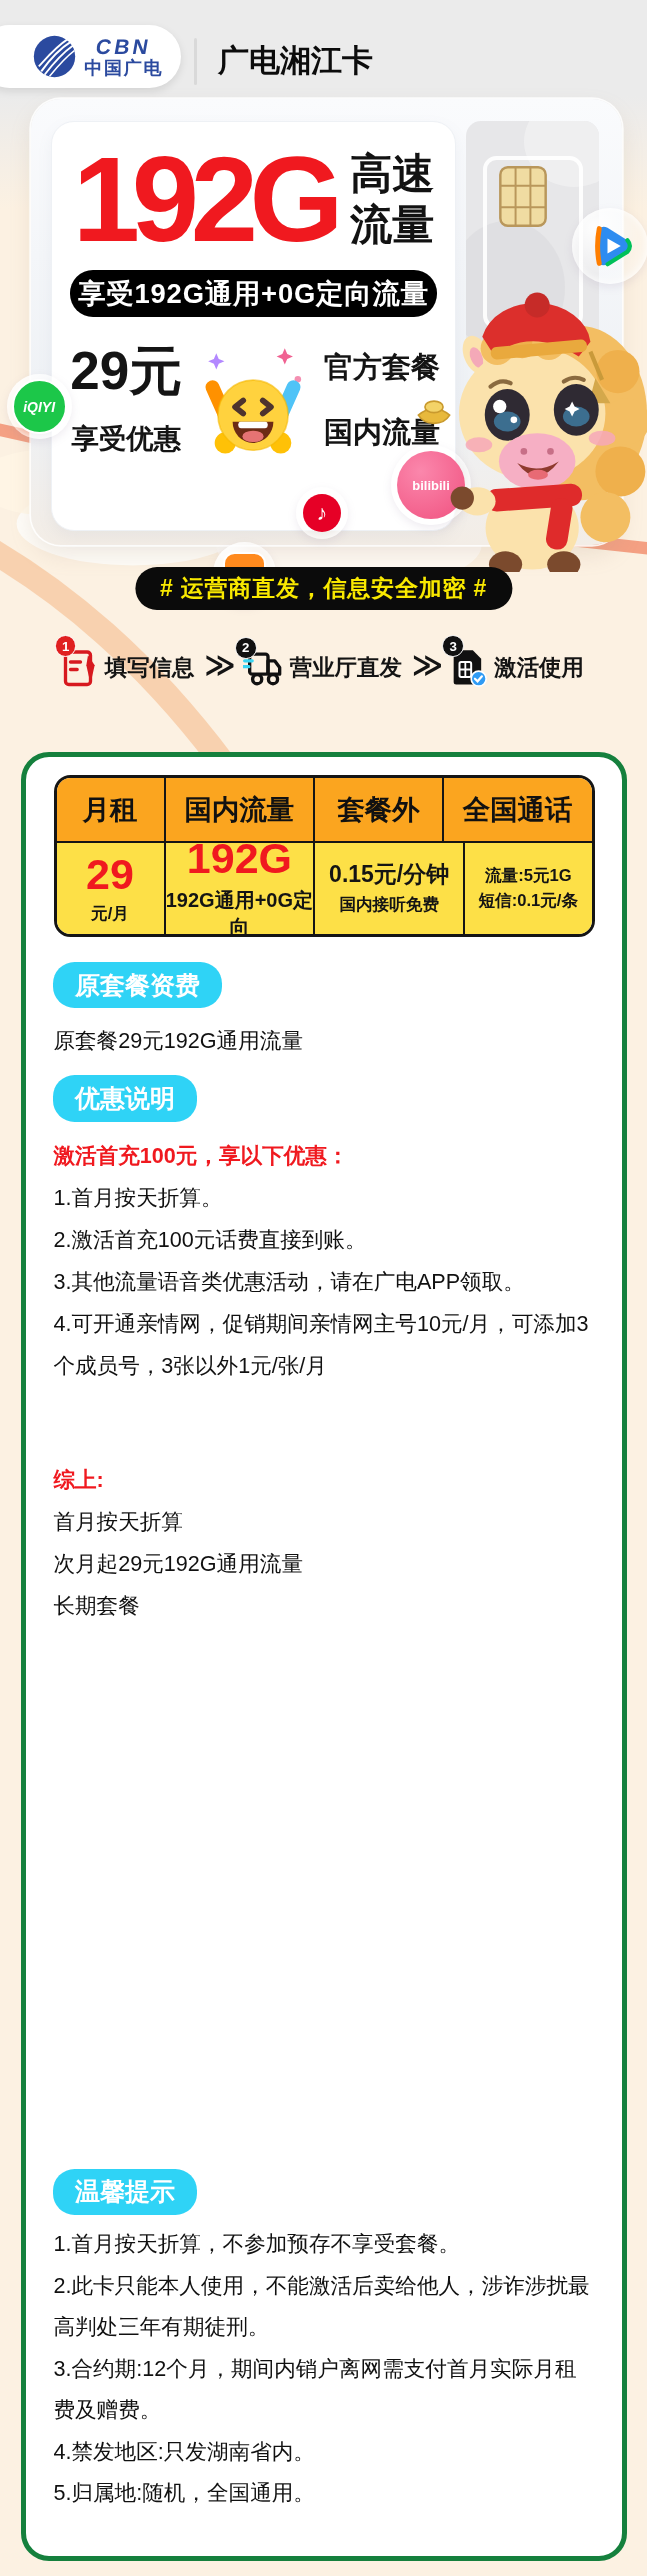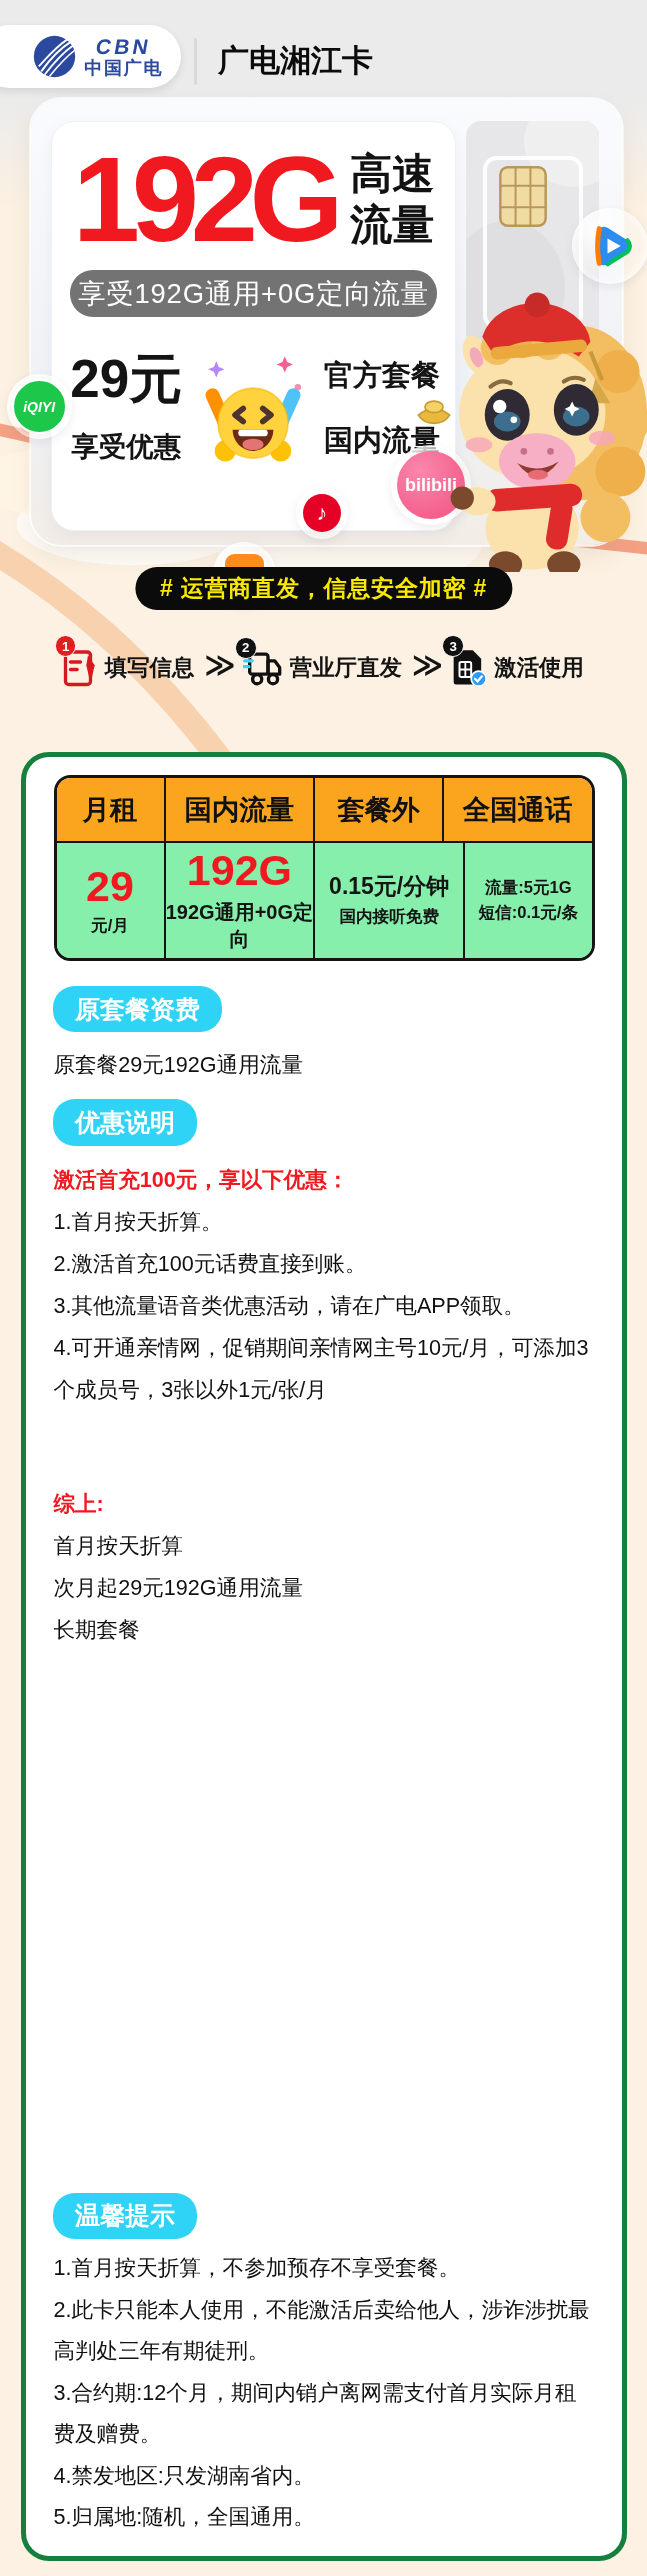--- a/index.html
+++ b/index.html
@@ -31,22 +31,22 @@
             border-radius:30px; background:linear-gradient(180deg,#fafbfd 0%,#eef1f5 70%,#f3ede6 100%);
             box-shadow:0 0 0 1.7px rgba(255,255,255,.85), 0 10px 21.6px rgba(170,150,130,.18); }
   .banner-inner { position:absolute; left:20px; top:22.4px; width:405px; height:410px;
             background:#fff; border-radius:23px; border:0.8px solid #eef1f5;
             box-shadow:0 6.6px 15px rgba(120,130,150,.08); text-align:center; overflow:hidden; }
   .big-row { display:flex; justify-content:center; align-items:center; gap:8.3px; margin-top:21.6px; }
   .big-data { font-size:121px; font-weight:900; color:#F0191F; letter-spacing:-8.3px; line-height:.92;
             padding-right:6.6px; }
   .speed-col { display:flex; flex-direction:column; gap:5px; }
   .speed-col div { font-size:42px; font-weight:900; color:#121212; line-height:1.1; }
-  .red-pill { margin:15px auto 12px; width:367px; height:47px; border-radius:23px; background:#737373;
-            color:#fff; font-size:27.4px; font-weight:400; line-height:47px; letter-spacing:0.8px; }
+  .red-pill { margin:15px auto 4px; width:367px; height:47px; border-radius:23px; background:#000000;
+            color:#fff; font-size:27.4px; font-weight:700; line-height:47px; letter-spacing:0.8px; }
   .price-row { display:flex; justify-content:space-between; align-items:center; padding:21.6px 15px 0 18.3px; }
   .price-main { font-size:53px; font-weight:900; color:#141414; line-height:1; }
   .price-sub  { font-size:27.4px; font-weight:800; color:#141414; margin-top:24px; }
   .official div { font-size:29px; font-weight:800; color:#141414; }
   .official div + div { margin-top:25px; }
 
   .sim-panel { position:absolute; left:435px; top:22.4px; width:133px; height:248px;
             background:#E7E7E9; border-radius:15px; overflow:hidden; }
   .sim-blob1 { position:absolute; left:-16.6px; top:100px; width:116px; height:133px; border-radius:50%;
             background:#dddde0; opacity:.8; }
@@ -60,21 +60,21 @@
 
   
   .bubble { position:absolute; border-radius:50%; display:flex; align-items:center; justify-content:center;
             background:radial-gradient(circle at 30% 25%, rgba(255,255,255,.95), rgba(255,255,255,.25) 60%, rgba(255,255,255,.55));
             box-shadow:inset 0 0 8.3px rgba(255,255,255,.9), 0 3.3px 8.3px rgba(150,130,160,.15); z-index:4; }
   .app-iqiyi { width:55px; height:55px; border-radius:50%; background:#1CC749;
             border:2.5px solid #fff; display:flex; align-items:center; justify-content:center; }
   .app-iqiyi span { color:#fff; font-weight:900; font-style:italic; font-size:14px; letter-spacing:0; }
   .app-bili { width:68px; height:68px; border-radius:50%;
             background:radial-gradient(circle at 35% 30%, #FB87AC, #F0517F); display:flex; align-items:center; justify-content:center; }
-  .app-bili span { color:#fff; font-weight:900; font-size:18px; }
+  .app-bili span { color:#fff; font-weight:900; font-size:13px; }
   .app-mgtv { width:43px; height:43px; border-radius:11.6px; background:#FF8A1E;
             border:2.5px solid #fff; display:flex; align-items:center; justify-content:center; }
   .app-mgtv span { color:#fff; font-weight:900; font-size:16.6px; }
   .app-netease { width:38px; height:38px; border-radius:50%; background:#E60026;
             display:flex; align-items:center; justify-content:center; }
   .app-netease span { color:#fff; font-size:21.6px; font-weight:700; }
   .app-douyin { width:48px; height:48px; border-radius:50%; background:#161823;
             display:flex; align-items:center; justify-content:center; }
   .app-douyin span { color:#fff; font-size:25px; font-weight:900;
             text-shadow:-1.7px 0 0 #25F4EE, 1.7px 0.8px 0 #FE2C55; }
@@ -100,21 +100,21 @@
           background:#fff; border:5px solid #15803d; border-radius:28px; padding:0 27.4px; }
 
   .ptable { margin:18.3px auto 0; width:541px; border:3.3px solid #151515; border-radius:16.6px; overflow:hidden; }
   .prow { display:flex; }
   .pcell { display:flex; flex-direction:column; align-items:center; justify-content:center;
            border-left:2.5px solid #151515; text-align:center; }
   .pcell:first-child { border-left:none; }
   .c1 { width:20%; } .c2 { width:28%; } .c3 { width:28%; } .c4 { width:24%; }
   .phead { background:#FBA51F; height:63px; }
   .phead .pcell { font-size:27.4px; font-weight:900; color:#111; justify-content:center; }
-  .pbody { background:#86efac; height:117px; border-top:2.5px solid #151515; }
+  .pbody { background:#fde047; height:93px; border-top:2.5px solid #151515; }
   .cell-main-red { color:#F0191F; font-weight:900; font-size:43px; line-height:1; }
   .cell-main-black { color:#141414; font-weight:800; font-size:23px; line-height:1.1; }
   .cell-sub { color:#141414; font-size:16.6px; font-weight:700; margin-top:6.6px; }
   .cell-sub-sm { color:#141414; font-size:20px; font-weight:800; margin-top:7px; }
   .cell-two { color:#141414; font-size:16.6px; font-weight:800; line-height:1.5; }
 
   .badge { display:inline-block; background:#2FD3F6; color:#fff; font-size:25px; font-weight:800;
            padding:6.6px 21.6px; border-radius:21.6px; }
   .b1 { margin-top:25px; } .b2 { margin-top:13.3px; } .b3 { margin-top:542px; }
   .sec-text { font-size:21.6px; color:#111; line-height:1.95; }

